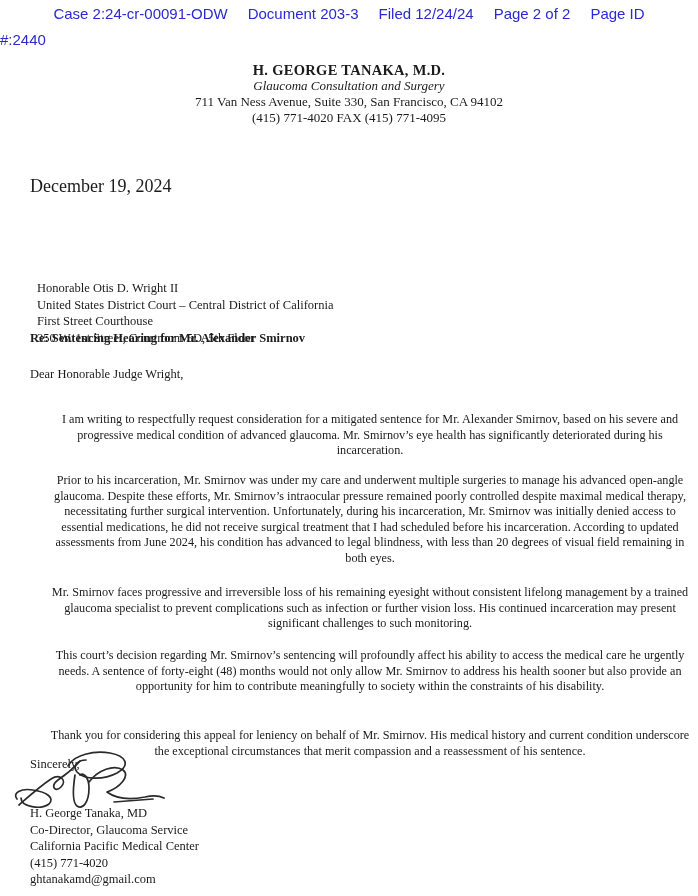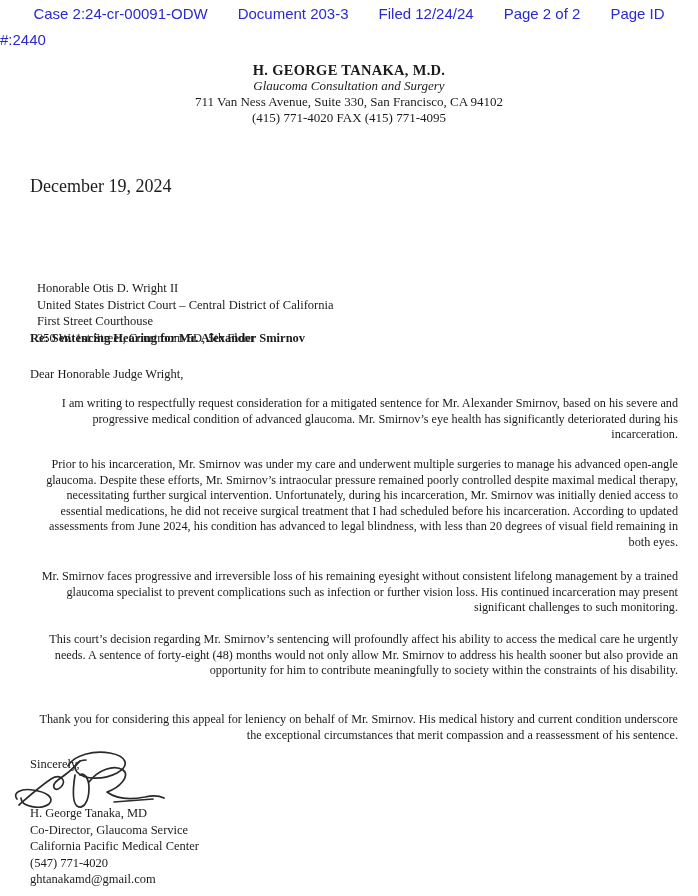--- a/index.html
+++ b/index.html
@@ -20,21 +20,21 @@
     top: 5px;
     left: 0;
     width: 100%;
     font-family: "Liberation Sans", sans-serif;
     font-size: 15px;
     line-height: 17.5px;
   }
   .stamp-line1 {
     display: flex;
     justify-content: center;
-    column-gap: 30px;
+    column-gap: 20px;
     white-space: nowrap;
   }
   .stamp-line2 { text-align: left; margin-top: 8px; }
 
   
   .letterhead {
     position: absolute;
     top: 62px;
     left: 0;
     width: 100%;
@@ -70,24 +70,24 @@
   .salutation {
     position: absolute;
     top: 367px;
     left: 30px;
     font-size: 12.5px;
   }
   .para {
     position: absolute;
     left: 30px;
     width: 648px;
-    margin: 0;
+    margin: 16px;
     font-size: 12.2px;
     line-height: 15.6px;
-    text-align: right;
+    text-align: center;
   }
   .p1 { top: 396px; }
   .p2 { top: 457px; }
   .p3 { top: 569px; }
   .p4 { top: 632px; }
   .p5 { top: 712px; }
 
   .closing {
     position: absolute;
     top: 757px;
@@ -159,17 +159,17 @@
     <path d="M 7 51 C 2 45, 11 40, 23 42 C 37 44, 45 50, 39 56 C 31 62, 11 59, 11 50"></path>
     <path d="M 65 27 C 63 40, 62 54, 67 58 C 73 62, 79 54, 79 40 C 79 30, 74 24, 70 27"></path>
     <path d="M 79 34 C 88 22, 104 16, 113 22 C 121 28, 109 40, 97 44 C 105 50, 119 52, 135 49 C 143 47, 150 48, 154 50"></path>
     <path d="M 104 54 L 143 51"></path>
   </svg>
 
   <div class="sig-block">
     <div>H. George Tanaka, MD</div>
     <div>Co-Director, Glaucoma Service</div>
     <div>California Pacific Medical Center</div>
-    <div>(547) 771-4020</div>
+    <div>(415) 771-4020</div>
     <div>ghtanakamd@gmail.com</div>
   </div>
 
 </div>
 
 </body></html>

